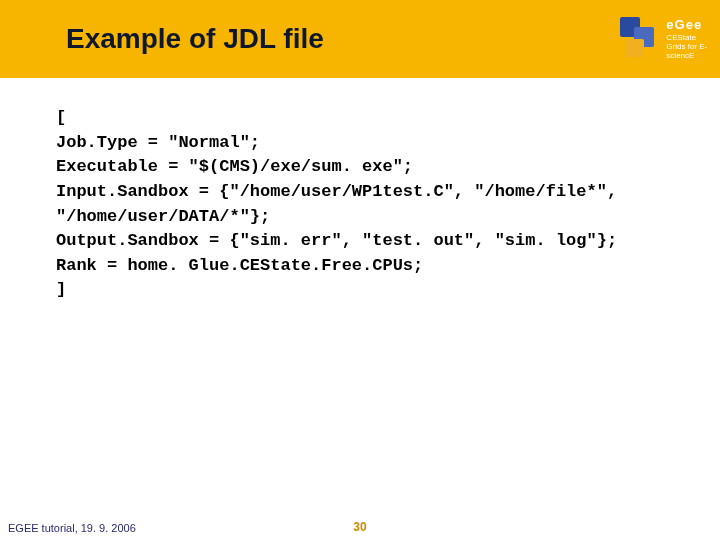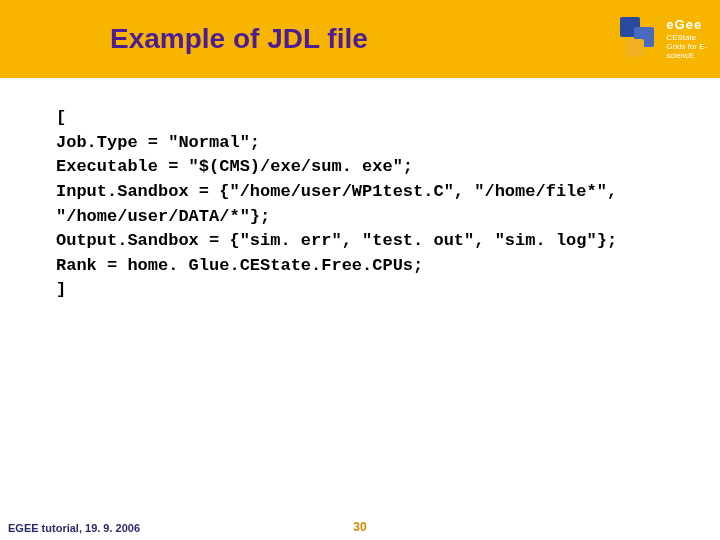--- a/index.html
+++ b/index.html
@@ -15,22 +15,22 @@
     width: 100%;
     height: 78px;
     background: #f7b500;
     display: flex;
     align-items: center;
     position: relative;
   }
   .title {
     font-size: 28px;
     font-weight: bold;
-    color: #4c1d95;
-    margin-left: 110px;
+    color: #0f172a;
+    margin-left: 66px;
   }
   .logo {
     position: absolute;
     right: 10px;
     top: 4px;
     width: 90px;
     height: 70px;
     display: flex;
     flex-direction: row;
     align-items: center;
@@ -74,21 +74,21 @@
     left: 0;
     width: 100%;
     padding: 0 8px;
     font-family: Arial, Helvetica, sans-serif;
   }
   .footer-left {
     position: absolute;
     left: 8px;
     bottom: 0;
     font-size: 11px;
-    font-weight: bold;
+    font-weight: normal;
     color: #2a2a6a;
   }
   .footer-center {
     position: absolute;
     left: 50%;
     transform: translateX(-50%);
     bottom: 0;
     font-size: 12px;
     font-weight: bold;
     color: #d08a00;

